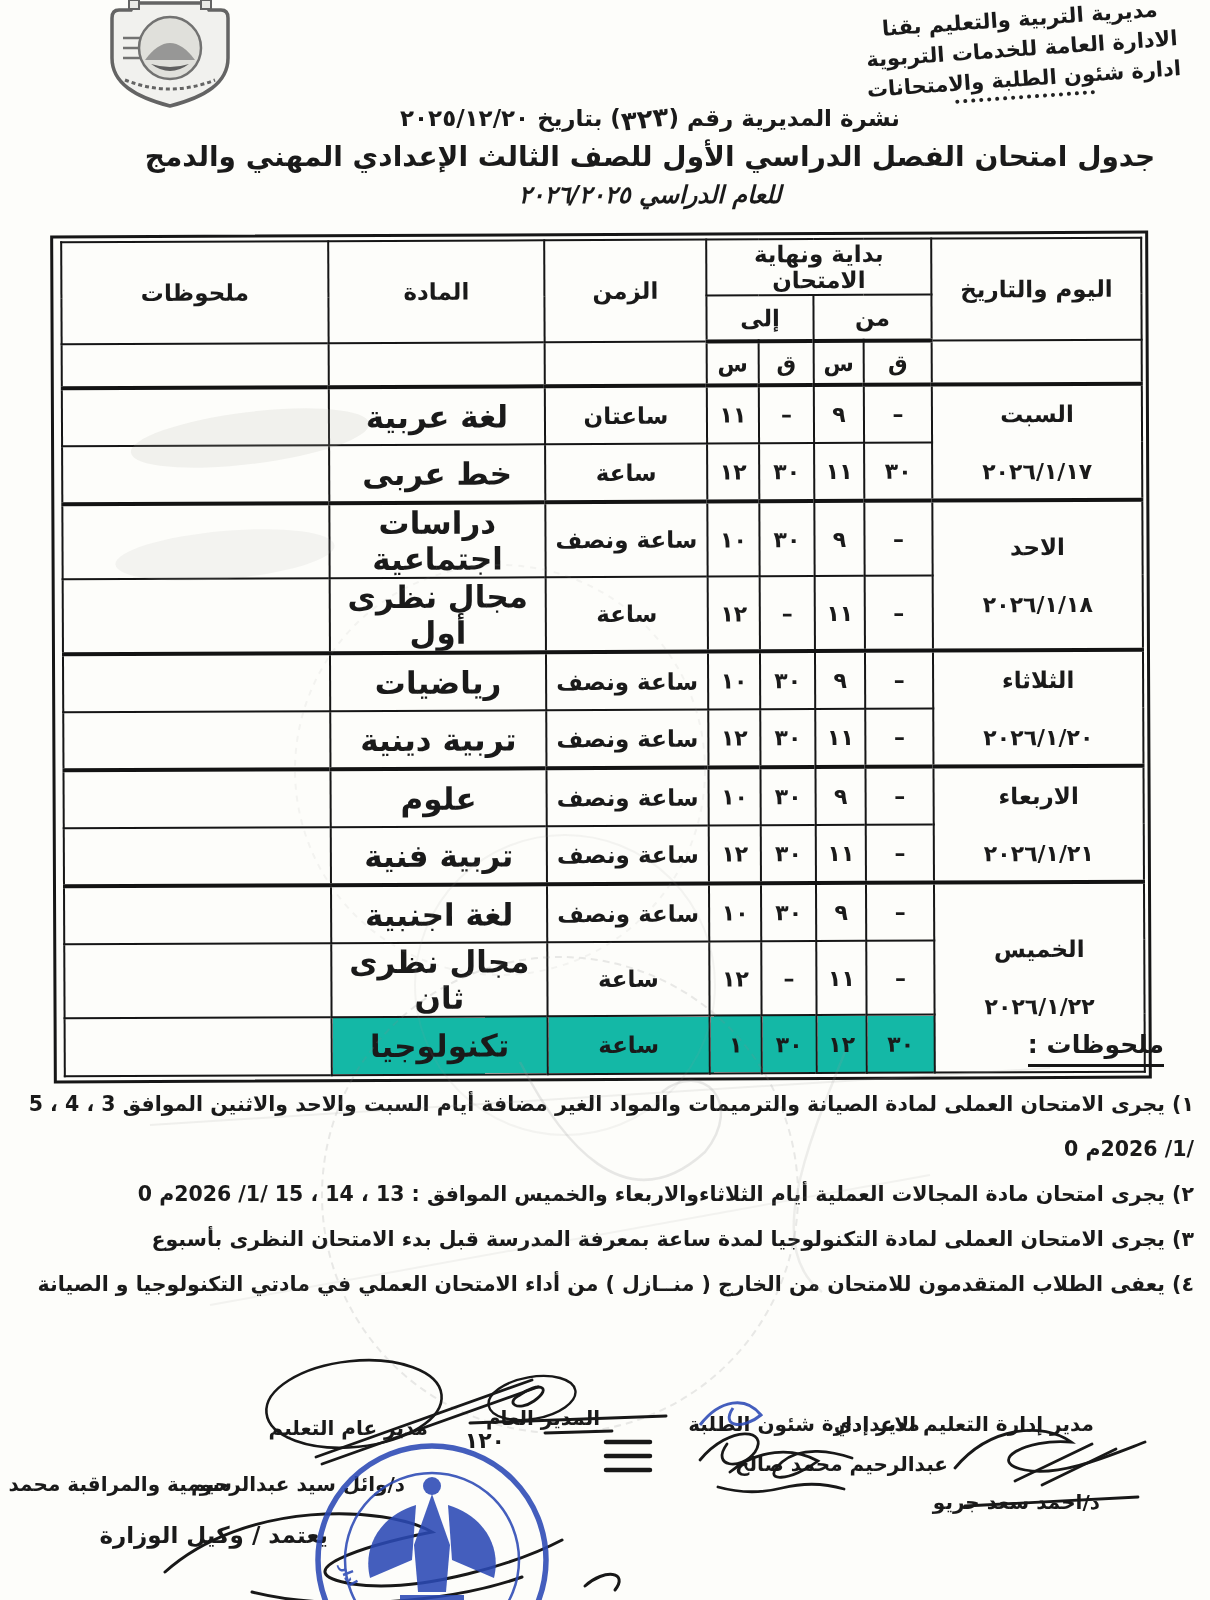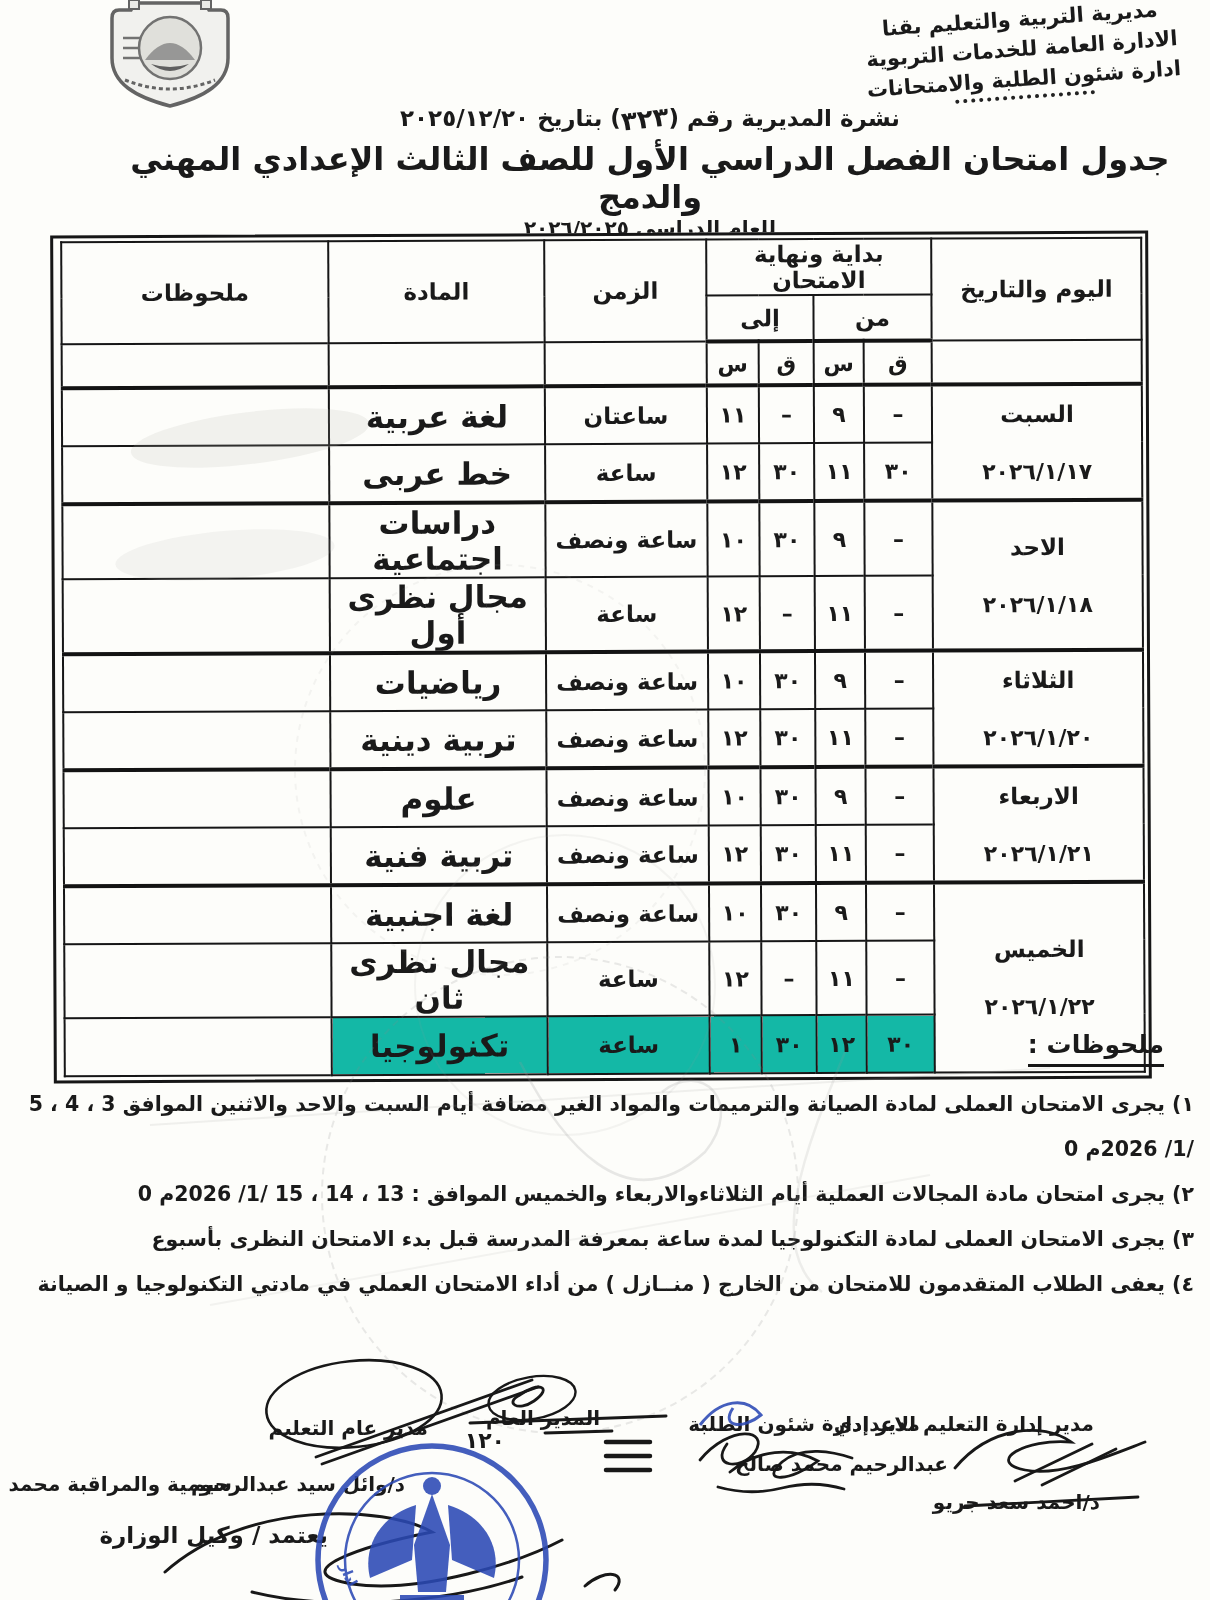--- a/index.html
+++ b/index.html
@@ -14,22 +14,22 @@
     text-align:center; font-weight:800; font-size:21px; line-height:30px;
     transform:rotate(-4deg);
   }
   .org-dots{display:block; width:140px; margin:1px auto 0 auto; border-top:4px dotted #222;}
   
   .emblem{position:absolute; left:95px; top:-2px; opacity:.85;}
   
   .titles{position:absolute; top:102px; left:90px; right:0; text-align:center; font-weight:800;}
   .t1{font-size:23px;}
   .t1 .hand-number{display:inline-block; transform:rotate(-7deg) translateY(2px); font-size:26px;}
-  .t2{font-size:32px; margin-top:8px;}
-  .t3{font-size:20px; }
+  .t2{font-size:28px; margin-top:8px;}
+  .t3{font-size:24px; margin-top:8px;font-style:italic;}
   
   .table-wrap{
     position:absolute; top:233px; right:60px; width:1086px;
     border:3px solid #161616; padding:3px; background:#fdfdfa;
     transform:rotate(-0.25deg);
   }
   table{border-collapse:collapse; width:1080px; table-layout:fixed;}
   td{border:2px solid #161616; text-align:center; vertical-align:middle;
      font-weight:800; padding:0; overflow:hidden;}
   tr.hr1{height:56px;} tr.hr1 td{font-size:23px;}

